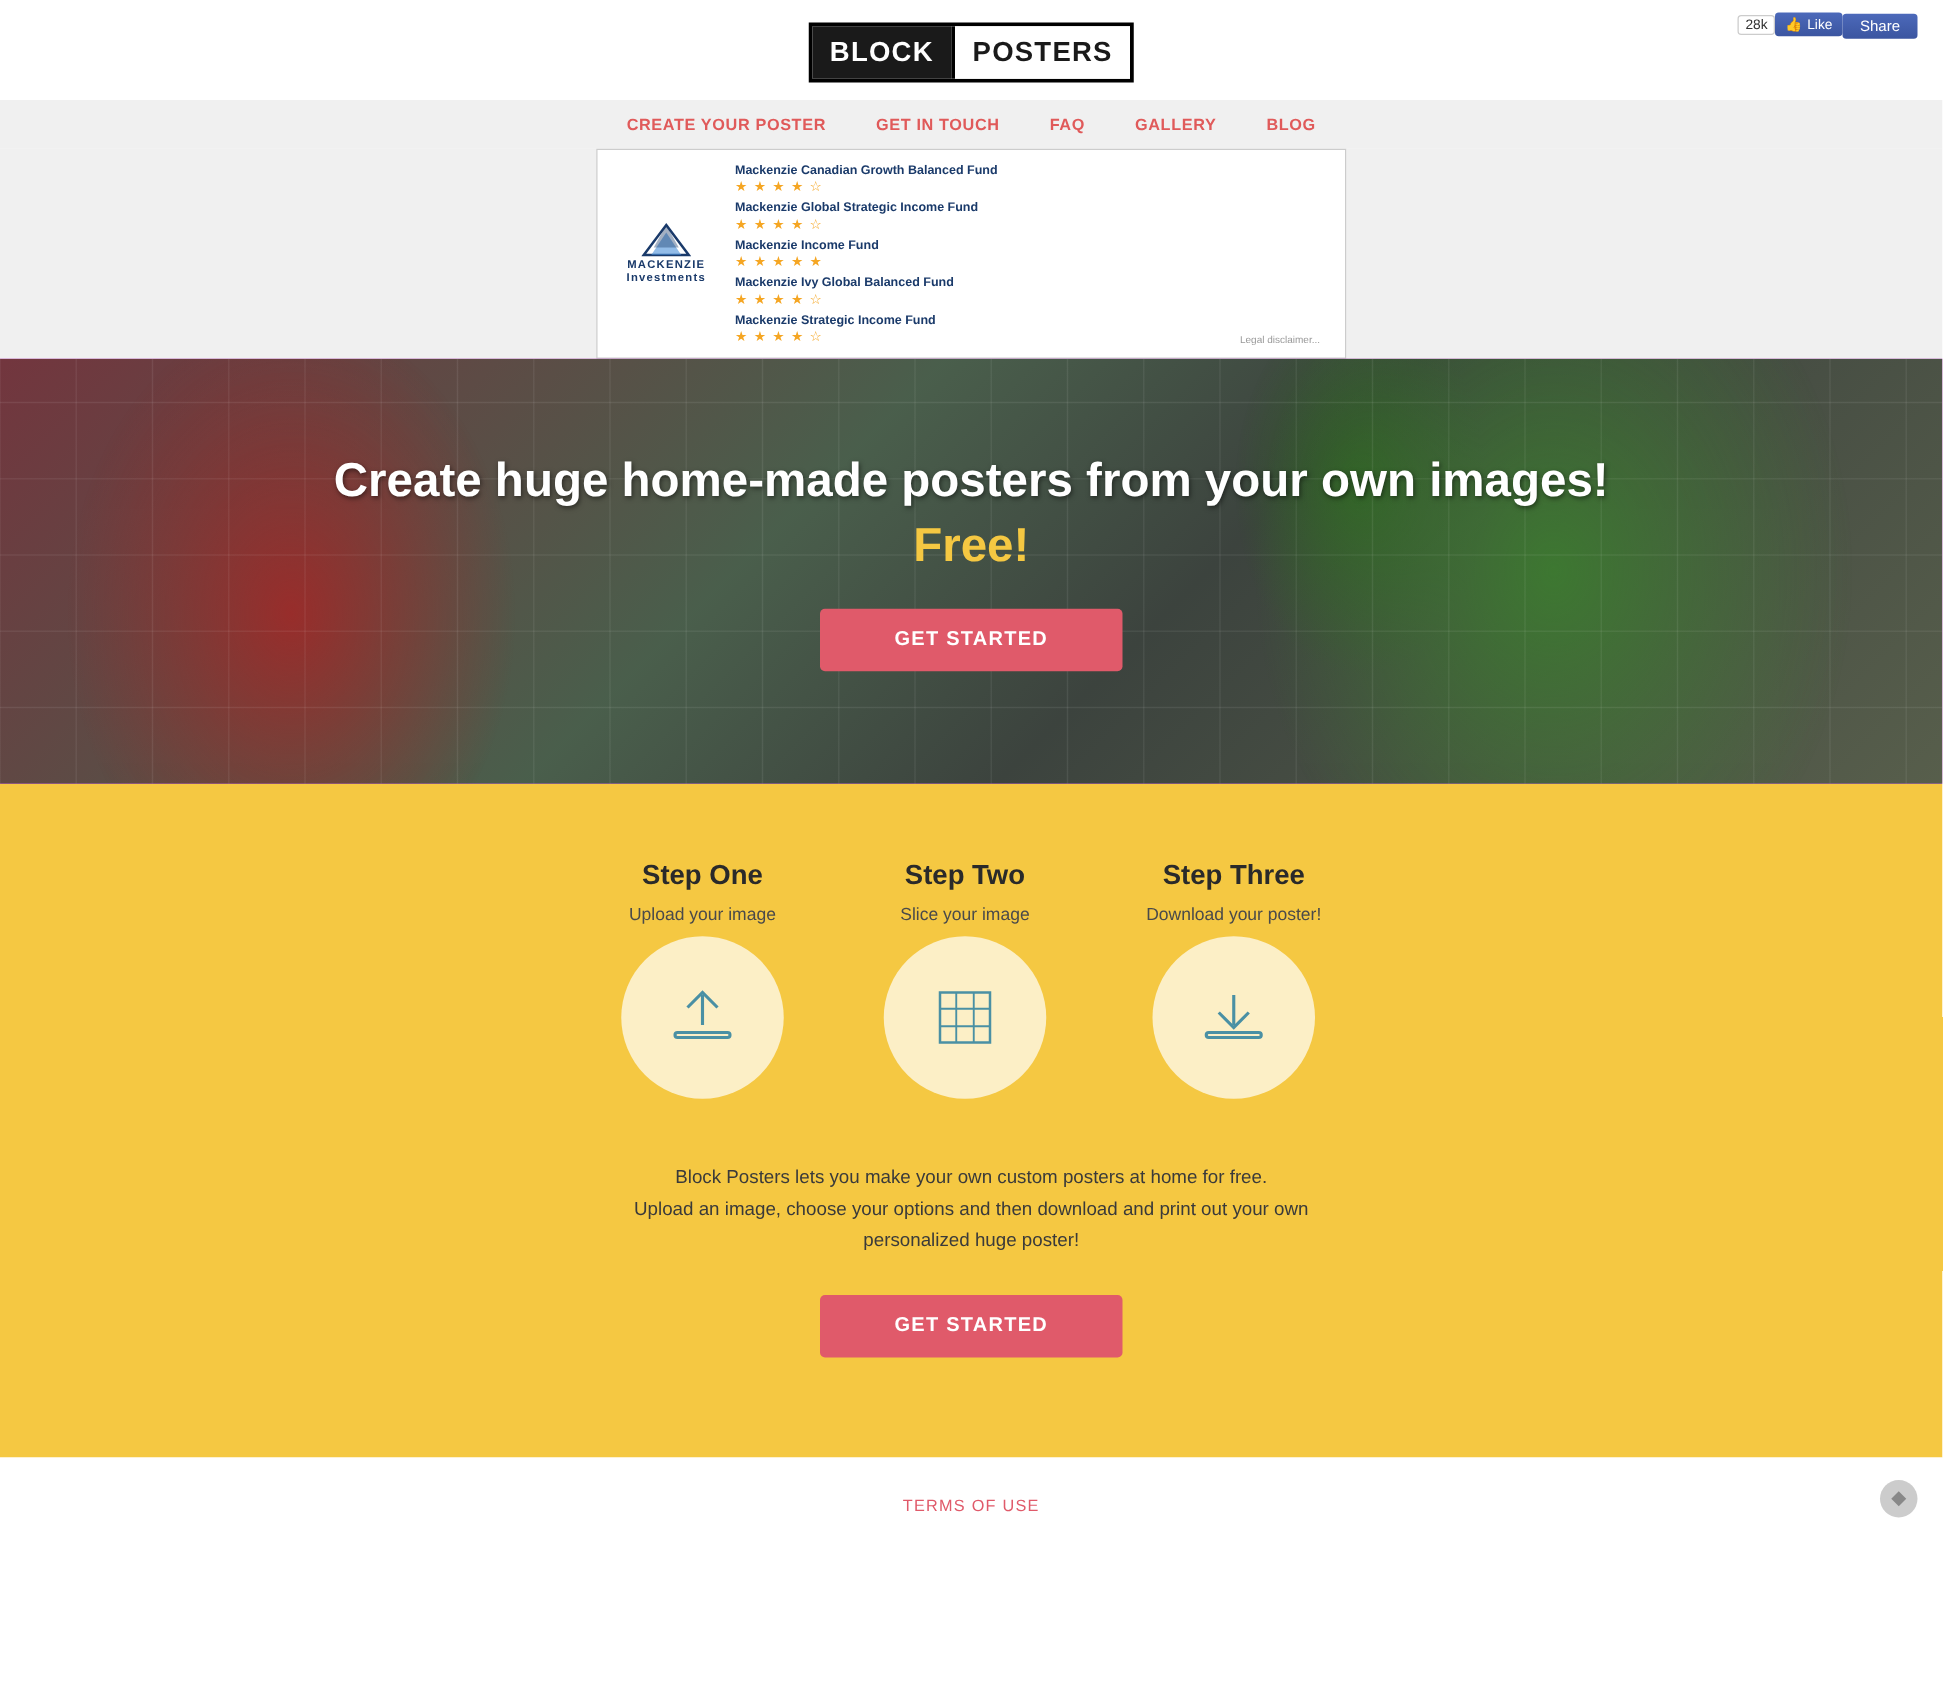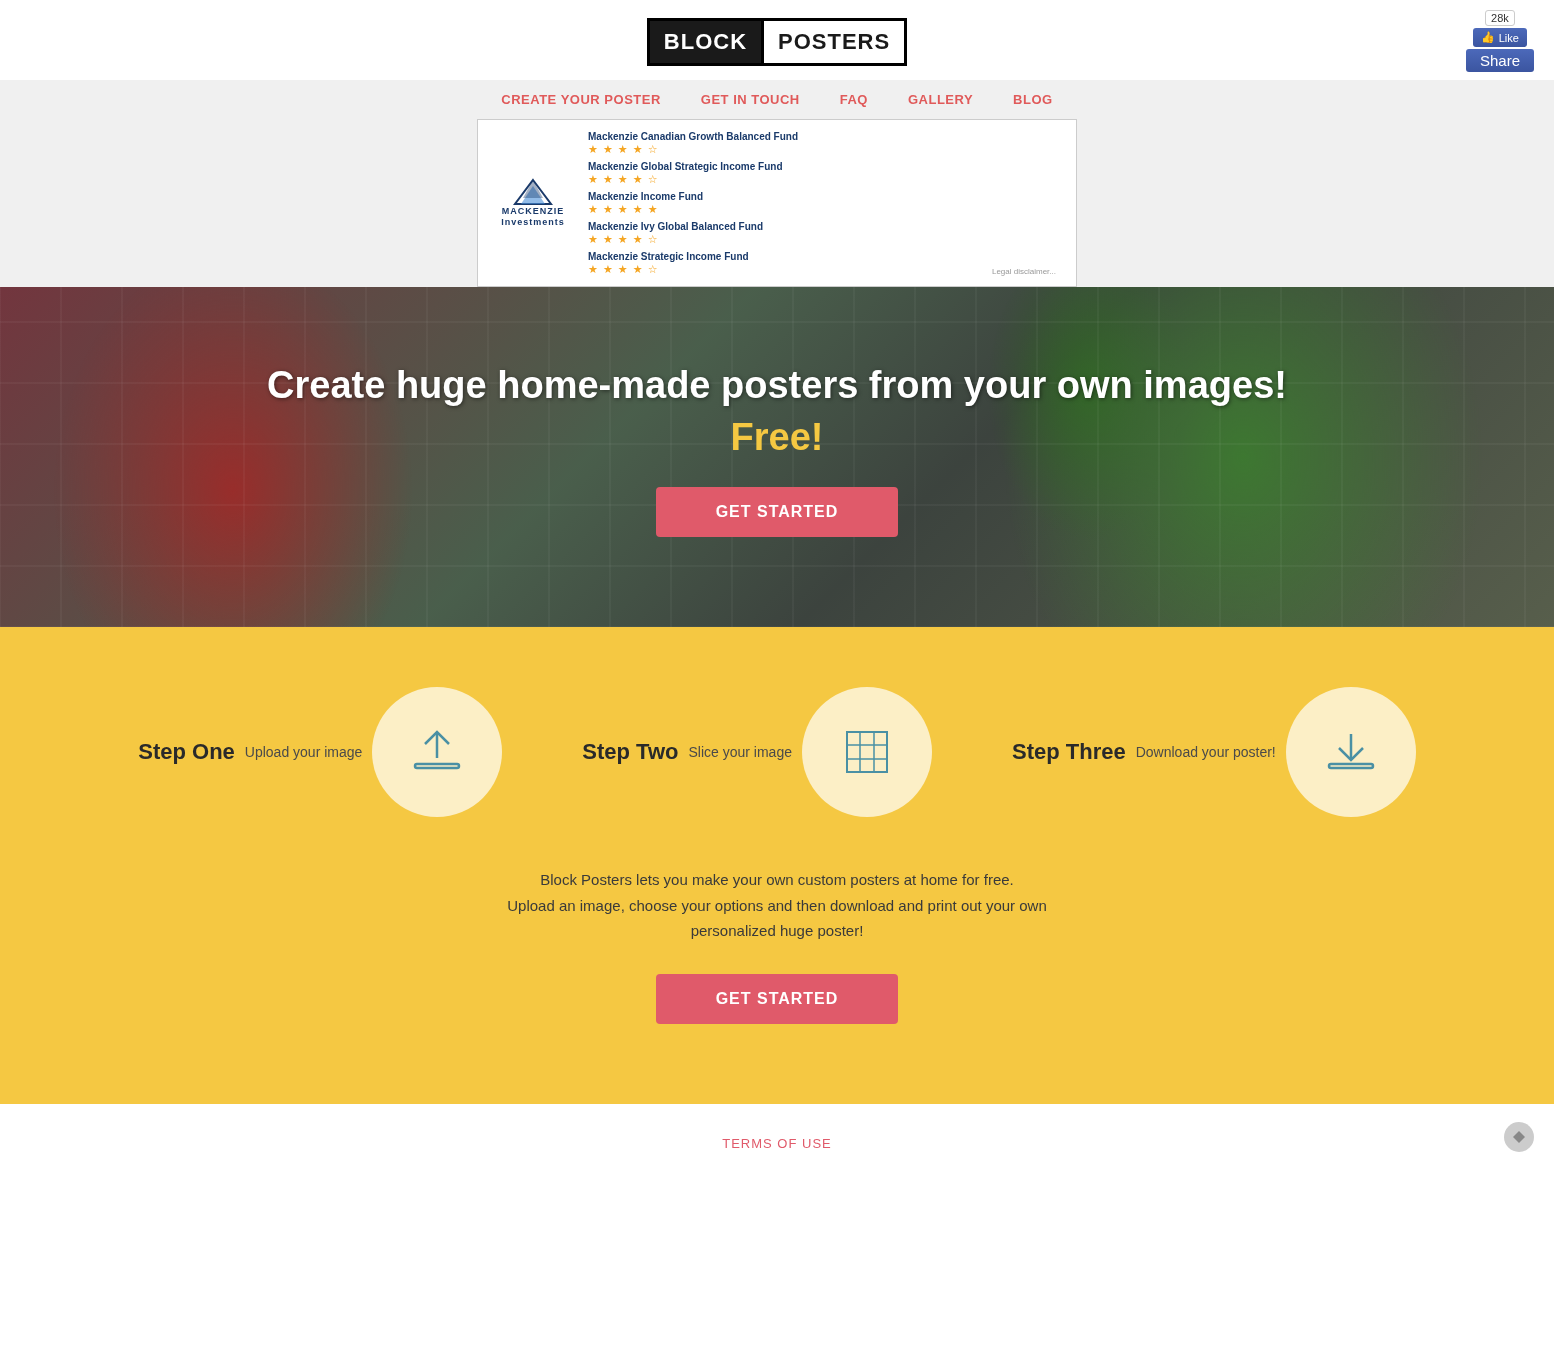--- a/index.html
+++ b/index.html
@@ -38,21 +38,21 @@
       font-size: 22px;
       padding: 8px 14px;
       letter-spacing: 1px;
       border-left: 3px solid #000;
     }
     .fb-widget {
       position: absolute;
       right: 20px;
       top: 10px;
       display: flex;
-      flex-direction: column;
+      flex-direction: row;
       align-items: center;
       font-size: 11px;
     }
     .fb-count {
       background: #fff;
       border: 1px solid #ccc;
       border-radius: 3px;
       padding: 1px 5px;
       font-size: 11px;
       color: #333;
@@ -70,21 +70,21 @@
       align-items: center;
       gap: 4px;
       margin-bottom: 2px;
     }
     .fb-share-btn {
       background: linear-gradient(to bottom, #4c69ba, #3b55a0);
       color: #fff;
       border: none;
       border-radius: 3px;
       padding: 3px 14px;
-      font-size: 15px;
+      font-size: 12px;
       cursor: pointer;
     }
 
     
     .nav {
       background: #f0f0f0;
       display: flex;
       justify-content: center;
       gap: 40px;
       padding: 12px 0;
@@ -249,21 +249,21 @@
       text-align: center;
     }
     .steps-row {
       display: flex;
       justify-content: center;
       gap: 80px;
       margin-bottom: 50px;
     }
     .step {
       display: flex;
-      flex-direction: row;
+      flex-direction: column;
       align-items: center;
       gap: 10px;
     }
     .step-title {
       font-size: 22px;
       font-weight: 900;
       color: #2a2a2a;
     }
     .step-desc {
       font-size: 14px;

